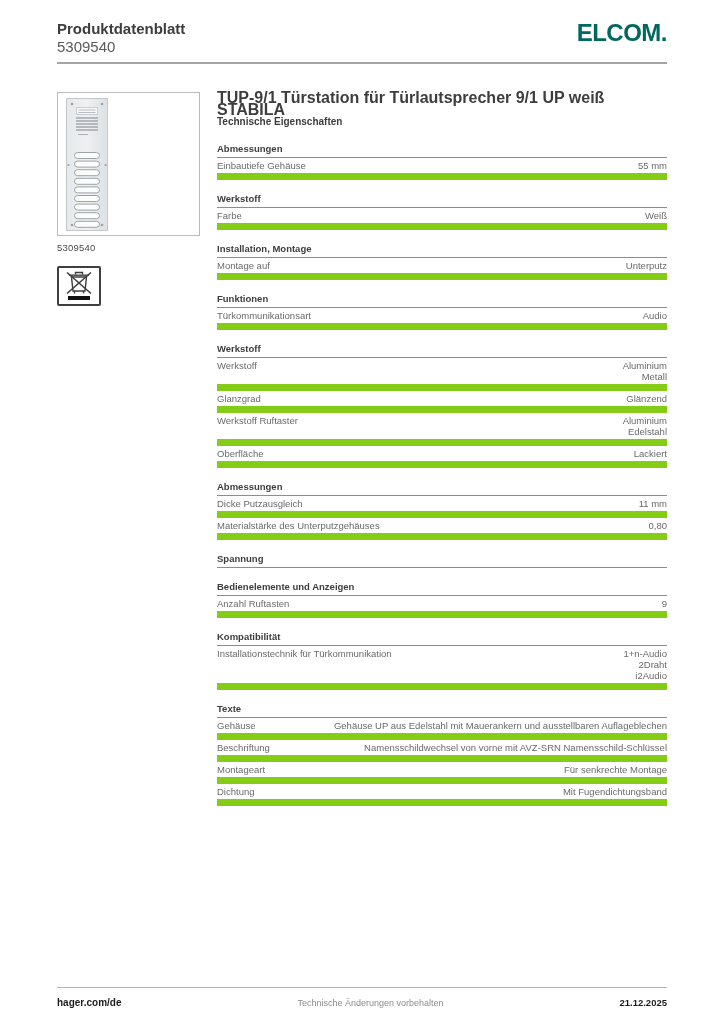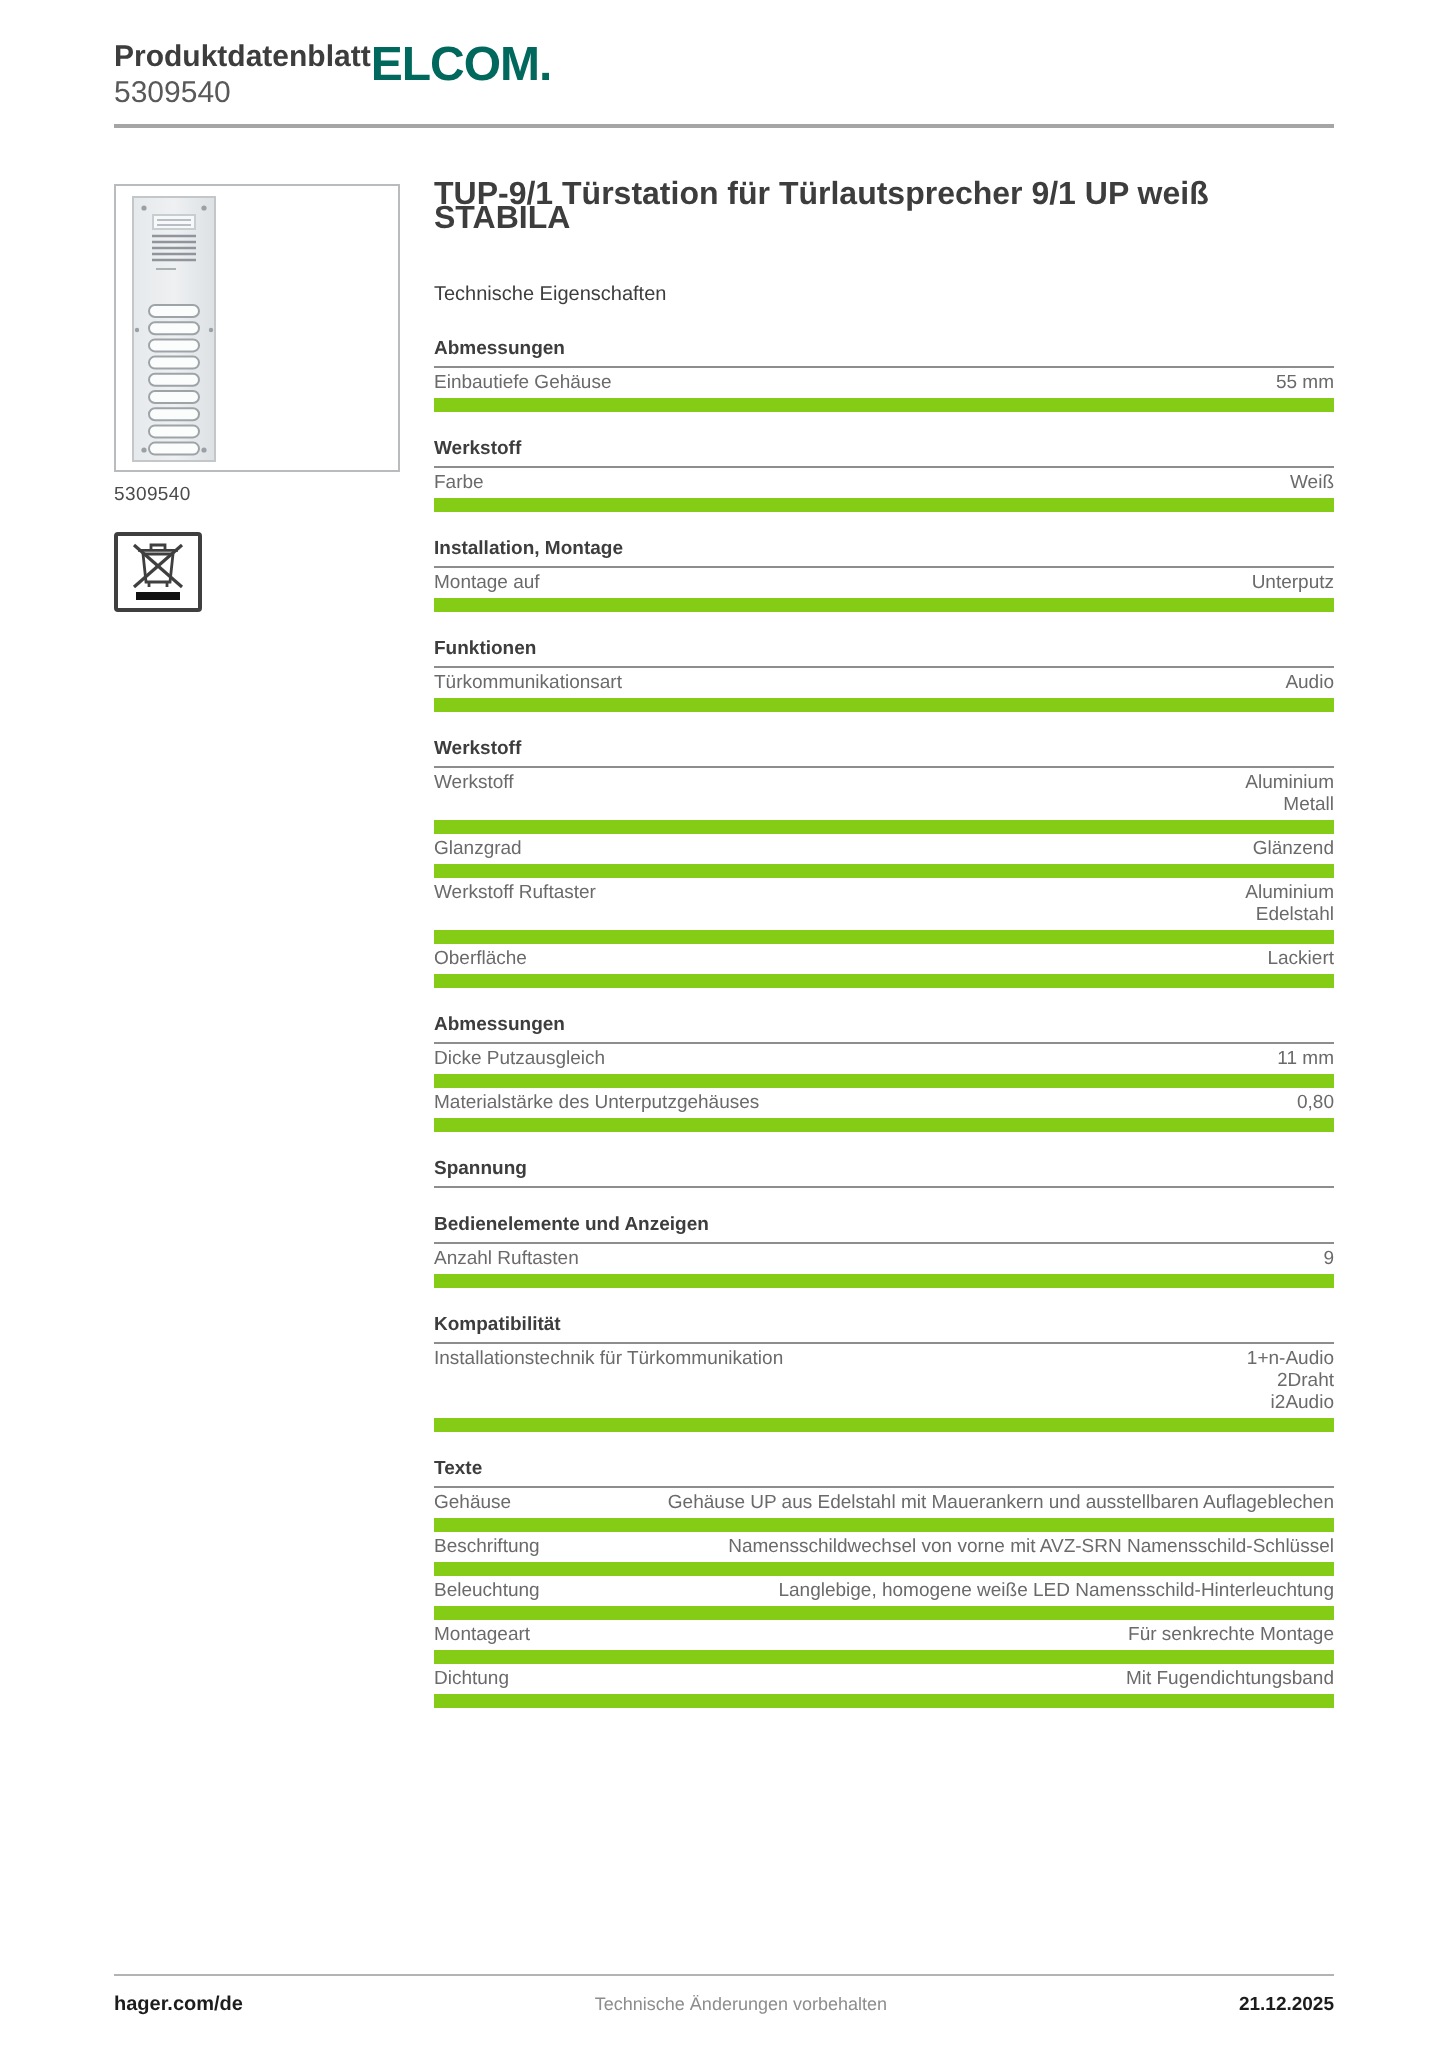--- a/index.html
+++ b/index.html
@@ -7,21 +7,21 @@
   body {
     width: 724px; height: 1024px;
     position: relative;
     font-family: "Liberation Sans", sans-serif;
     color: #3d3d3d;
     overflow: hidden;
   }
   .page { padding: 20px 57px 0 57px; }
 
   
-  .hdr { display: flex; justify-content: flex-start; align-items: flex-start; }
+  .hdr { display: flex; justify-content: space-between; align-items: flex-start; }
   .hdr-title { font-size: 15px; font-weight: bold; color: #3d3d3d; line-height: 18px; }
   .hdr-sub   { font-size: 15px; font-weight: normal; color: #595959; line-height: 17px; }
   .brand {
     font-size: 24px; font-weight: bold; letter-spacing: -0.5px;
     line-height: 24px; margin-top: 1px;
   }
   .hdr-rule { border: none; border-top: 2px solid #a5a5a5; margin-top: 7px; }
 
   
   .main { display: flex; gap: 17px; margin-top: 28px; }
@@ -34,21 +34,21 @@
   }
   .img-caption { font-size: 9.5px; color: #4a4a4a; margin-top: 6px; letter-spacing: 0.2px; }
   .weee-box {
     width: 44px; height: 40px; margin-top: 13px;
     border: 2px solid #3f3f3f; border-radius: 2px;
     display: flex; align-items: center; justify-content: center; background:#fff;
   }
 
   
   .prod-title { font-size: 16px; font-weight: bold; color: #3d3d3d; line-height: 12px; }
-  .tech-head  { font-size: 10px; font-weight: normal; color: #3d3d3d; line-height: 12px; margin-top: 26px; }
+  .tech-head  { font-size: 10px; font-weight: bold; color: #3d3d3d; line-height: 12px; }
   .sections { margin-top: 15px; }
   .sec { margin-bottom: 13px; }
   .sec-title {
     font-size: 9.5px; font-weight: bold; color: #3d3d3d;
     padding-bottom: 2px; border-bottom: 1px solid #8d8d8d; line-height: 12px;
   }
   .row {
     display: flex; justify-content: space-between; align-items: flex-start;
     padding: 2px 0 2px 0; border-bottom: 7px solid #84cc16;
   }
@@ -270,24 +270,20 @@
   <div class="row">
     <span class="row-label">Gehäuse</span>
     <span class="row-value">Gehäuse UP aus Edelstahl mit Mauerankern und ausstellbaren Auflageblechen</span>
   </div>
 
   <div class="row">
     <span class="row-label">Beschriftung</span>
     <span class="row-value">Namensschildwechsel von vorne mit AVZ-SRN Namensschild-Schlüssel</span>
   </div>
 
-  <div class="row">
-    <span class="row-label">Beleuchtung</span>
-    <span class="row-value">Langlebige, homogene weiße LED Namensschild-Hinterleuchtung</span>
-  </div>
 
 
   <div class="row">
     <span class="row-label">Montageart</span>
     <span class="row-value">Für senkrechte Montage</span>
   </div>
 
   <div class="row">
     <span class="row-label">Dichtung</span>
     <span class="row-value">Mit Fugendichtungsband</span>

